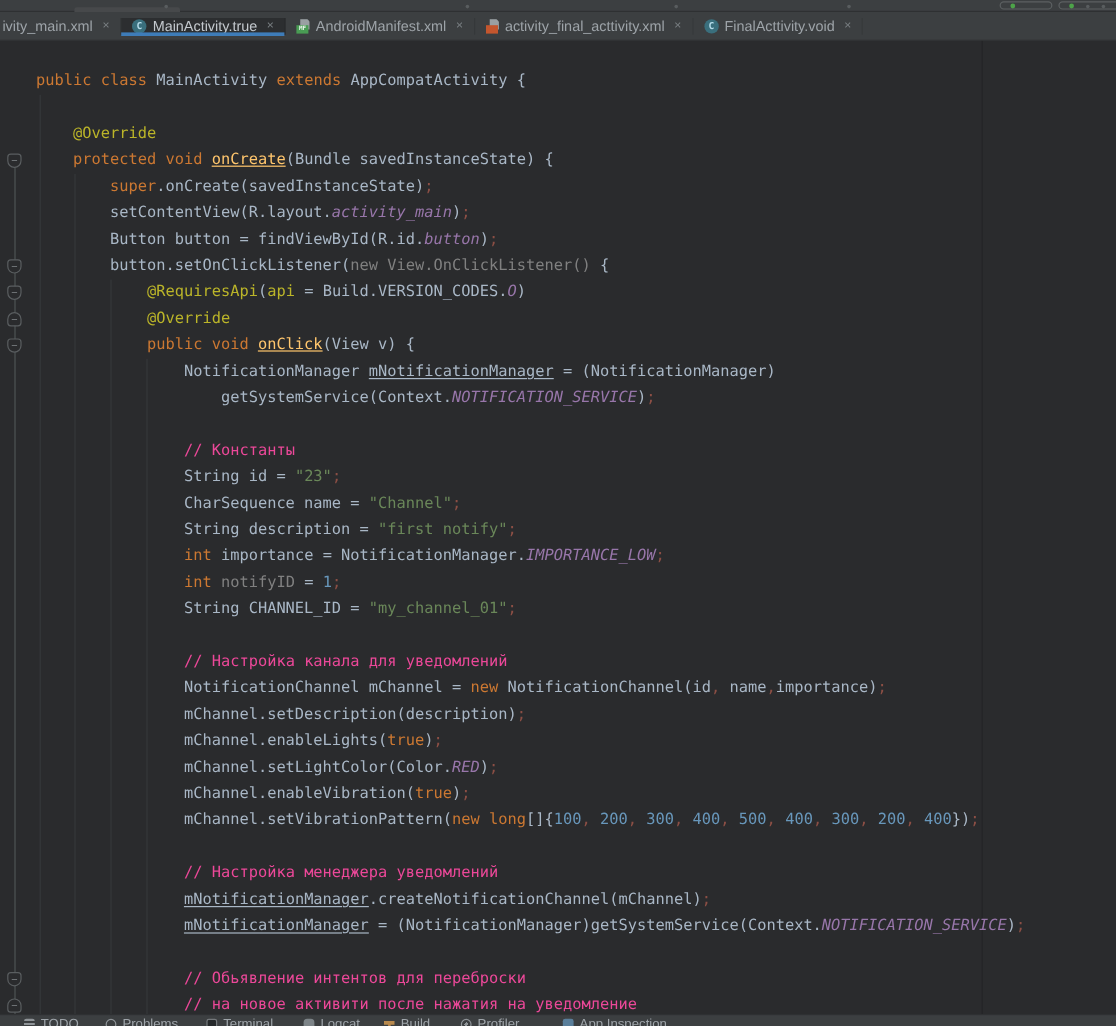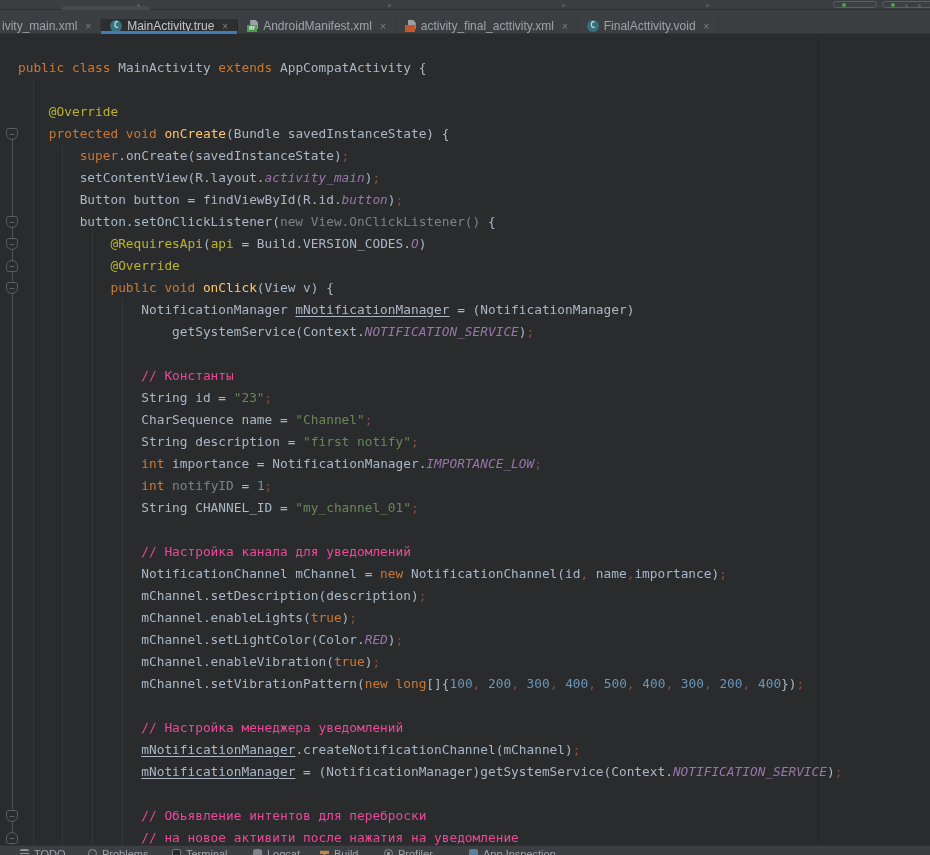--- a/index.html
+++ b/index.html
@@ -6,46 +6,46 @@
   body{width:930px;height:855px;overflow:hidden;position:relative;font-family:"Liberation Sans",sans-serif;}
 
   
   .topstrip{position:absolute;left:0;top:0;width:930px;height:10px;background:#3c3f41;border-bottom:1px solid #2e3032;box-sizing:border-box;}
   .tsrect{position:absolute;left:62px;top:6px;width:88px;height:4px;background:#47494b;border-radius:2px 2px 0 0;}
   .pill{position:absolute;top:1px;height:7px;border:1px solid #5c6062;border-radius:4px;box-sizing:border-box;}
   .gdot{position:absolute;top:3px;width:4px;height:4px;border-radius:50%;background:#4da349;}
   .sdot{position:absolute;top:4px;width:3px;height:3px;border-radius:50%;background:#595d5f;}
 
   
-  .tabbar{position:absolute;top:10px;left:0;width:930px;height:24px;background:#3c3f41;display:flex;align-items:flex-end;border-bottom:1px solid #323536;box-sizing:border-box;}
+  .tabbar{position:absolute;top:10px;left:0;width:930px;height:24px;background:#3c3f41;display:flex;align-items:center;border-bottom:1px solid #323536;box-sizing:border-box;}
   .tab{display:flex;align-items:center;gap:5px;padding:0 9px;font-size:12px;color:#9da3a8;position:relative;border-right:1px solid rgba(0,0,0,0.10);white-space:nowrap;}
   .tab.first{padding-left:2px;}
   .tab.selected{background:#2c2e30;color:#c3c8cd;}
   .tab.selected::after{content:"";position:absolute;left:0;right:0;bottom:-1px;height:3px;background:#3e7cb8;}
   .tab .close{color:#7b8084;font-size:10px;margin-left:3px;}
   .icl{width:12px;height:12px;border-radius:50%;background:#3a6f7d;color:#b5dcea;font-size:8px;line-height:12px;text-align:center;font-weight:bold;font-family:"DejaVu Sans Mono",monospace;flex:0 0 auto;}
   .icfile{position:relative;width:11px;height:12px;flex:0 0 auto;}
   .icfile .page{position:absolute;right:0;top:0;width:8px;height:9px;background:#9aa0a3;clip-path:polygon(0 0,70% 0,100% 30%,100% 100%,0 100%);}
   .icfile .badge{position:absolute;left:0;bottom:0;width:10px;height:7px;color:#eaf6ec;font-size:5px;line-height:7px;text-align:center;font-weight:bold;font-family:"DejaVu Sans Mono",monospace;}
   .badge.mf{background:#499c54;}
   .badge.lay{background:#c4562e;}
 
   
   .editor{position:absolute;top:34px;left:0;width:930px;height:811px;background:#2a2b2d;overflow:hidden;}
   .vg{position:absolute;width:1px;background:#35383b;}
   .mg{position:absolute;left:818px;top:0;height:100%;width:1px;background:#232527;}
   .fl{position:absolute;left:12px;top:100px;height:711px;width:1px;background:#4f5355;}
   .fm{position:absolute;left:6px;width:12px;height:12px;background:#2a2b2d;border:1px solid #5a5e60;box-sizing:border-box;color:#909699;font-size:8px;line-height:9px;text-align:center;z-index:3;}
   .fm.down{border-radius:3px 3px 6px 6px;}
   .fm.up{border-radius:6px 6px 3px 3px;}
-  pre.code{position:absolute;left:0;top:23px;margin:0;font-family:"DejaVu Sans Mono","Liberation Mono",monospace;font-size:12.8px;z-index:2;}
+  pre.code{position:absolute;left:12px;top:23px;margin:0;font-family:"DejaVu Sans Mono","Liberation Mono",monospace;font-size:12.8px;z-index:2;}
   .cl{height:22px;line-height:22px;padding-left:18px;white-space:pre;}
   .c-pl{color:#a9b7c6;}
   .c-kw{color:#cc7832;}
-  .c-mth{color:#ffc66d;}
+  .c-mth{color:#ffc66d;text-decoration:underline;}
   .c-ann{color:#bbb529;}
   .c-str{color:#6a8759;}
   .c-num{color:#6897bb;}
   .c-com{color:#ec4899;}
   .c-cst{color:#9876aa;font-style:italic;}
   .c-dim{color:#808080;}
   .c-semi{color:#8c4f45;}
   .c-ul{color:#a9b7c6;text-decoration:underline;text-underline-offset:2px;margin-top:21px;}
 
   

